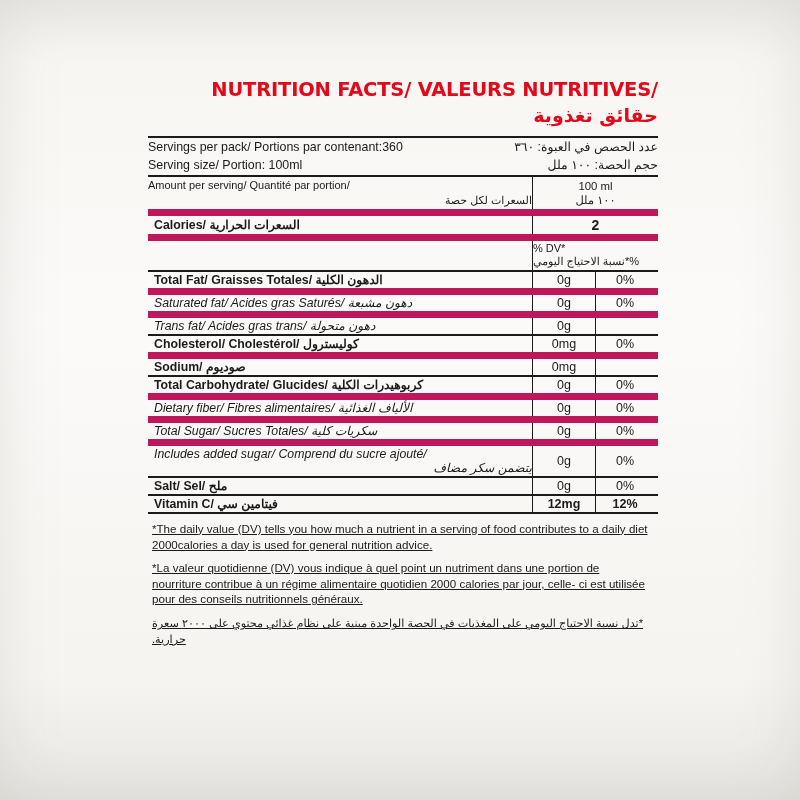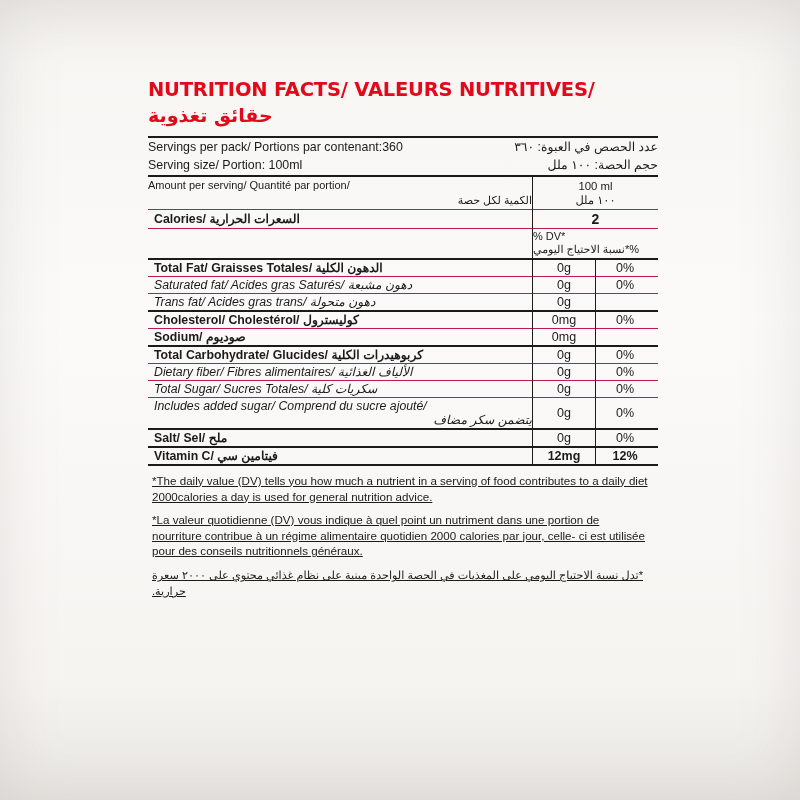--- a/index.html
+++ b/index.html
@@ -31,42 +31,42 @@
     position: absolute;
     left: 148px;
     top: 78px;
     width: 510px;
   }
   .title {
     color: #e2091a;
     font-weight: bold;
     font-size: 19.5px;
     line-height: 1.28;
-    text-align: left;
+    text-align: right;
     letter-spacing: -0.2px;
     font-family: "DejaVu Sans", sans-serif;
   }
   .title .ar {
     display: block;
     font-size: 19px;
     direction: rtl;
   }
   table.nf {
     border-collapse: collapse;
     width: 510px;
     margin-top: 9px;
     font-size: 12.3px;
     color: #1b1b1b;
   }
   table.nf td {
     padding: 1px 0 1px 0;
     vertical-align: middle;
   }
   .tline-thick { border-top: 2.6px solid #1b1b1b; }
-  .tline-thin { border-top: 1px solid #be185d; }
+  .tline-thin { border-top: 7px solid #be185d; }
   .bline-thick { border-bottom: 2.6px solid #1b1b1b; }
   .cl { padding-left: 6px !important; }
   .colsep { border-left: 1px solid #1b1b1b; }
   td.amt {
     width: 62px;
     text-align: center;
     font-size: 12.5px;
   }
   td.dv {
     width: 58px;
@@ -159,21 +159,21 @@
           <div class="serv-row">
             <span>Serving size/ Portion: 100ml</span>
             <span class="serv-ar">حجم الحصة: ١٠٠ ملل</span>
           </div>
         </td>
       </tr>
 
       <tr>
         <td class="tline-thick amountper">
           <div>Amount per serving/ Quantité par portion/</div>
-          <div class="ar">الكمية لكل حصة</div>
+          <div class="ar">السعرات لكل حصة</div>
         </td>
         <td class="tline-thick colsep mlhead" colspan="2">
           <div>100 ml</div>
           <div class="ar">١٠٠ ملل</div>
         </td>
       </tr>
 
       <tr>
         <td class="tline-thin cl">
           <span class="bold">Calories/</span>

